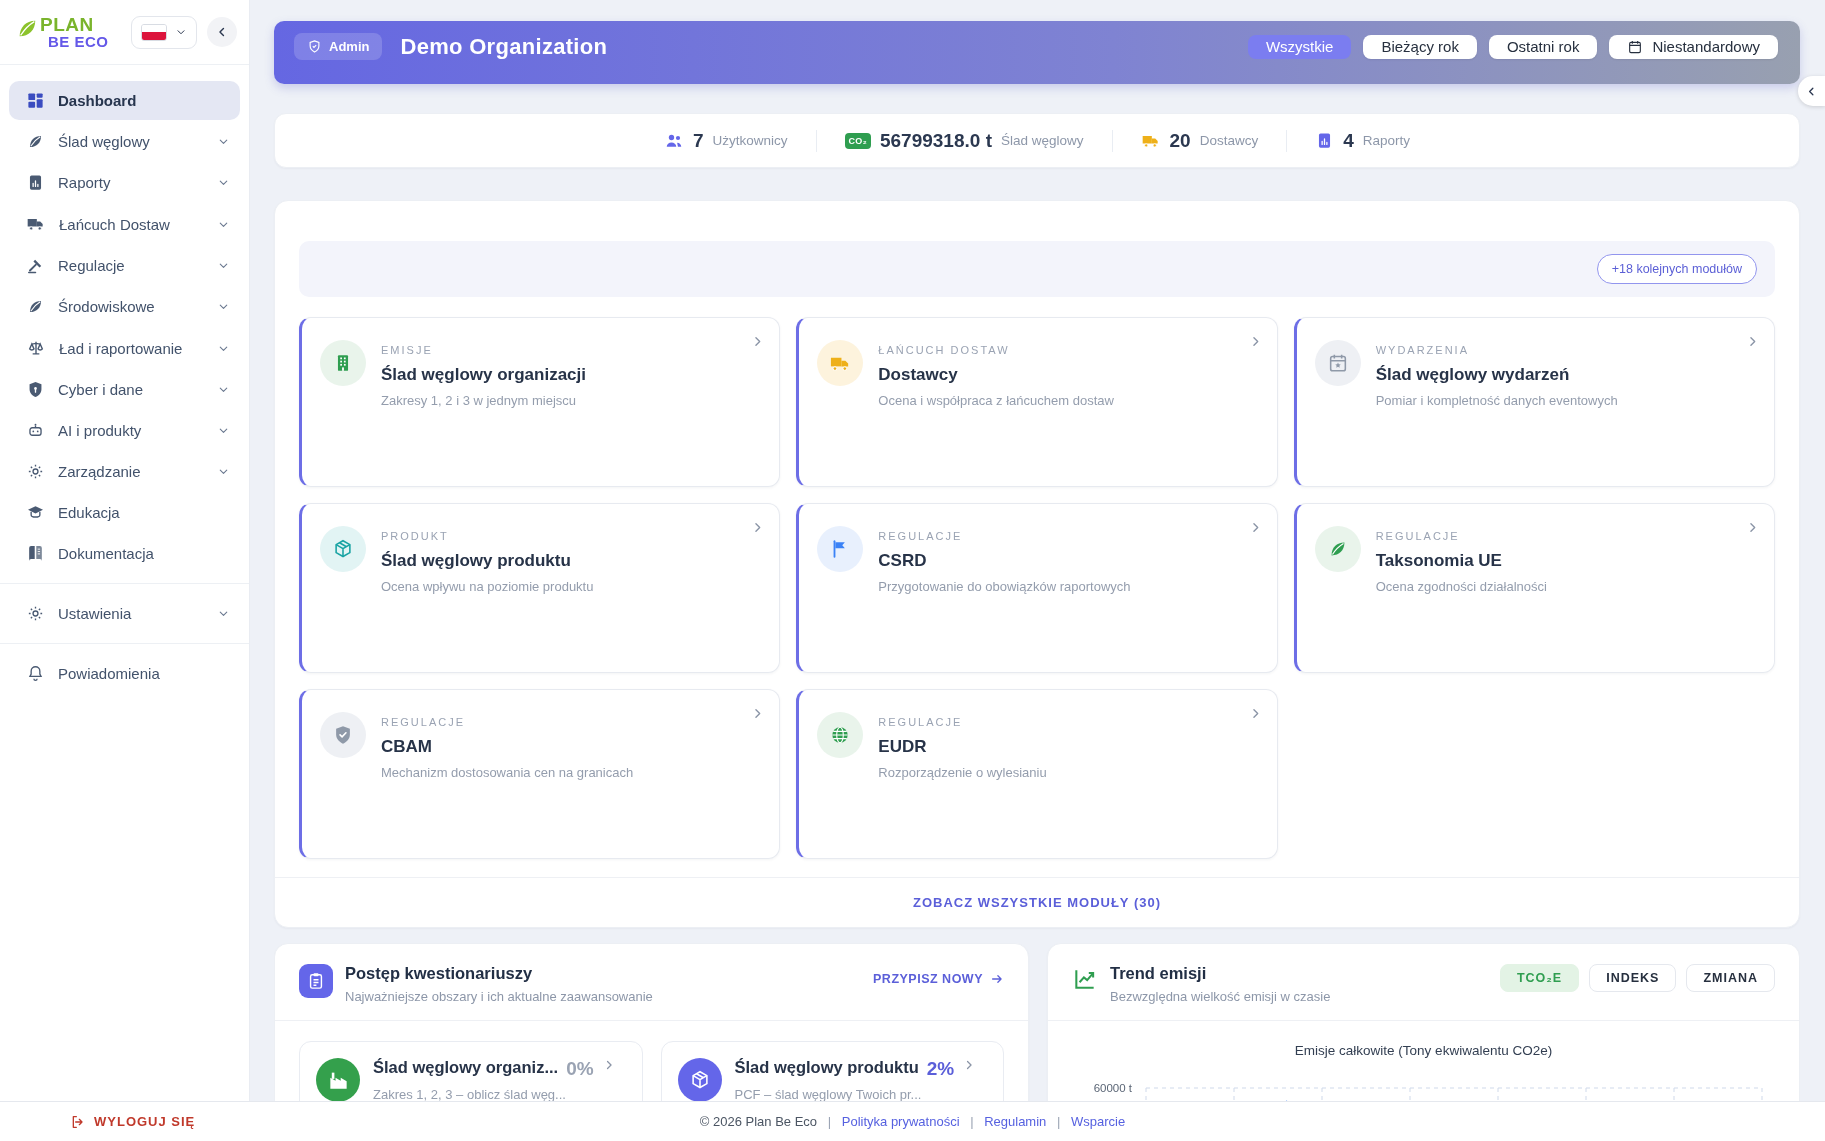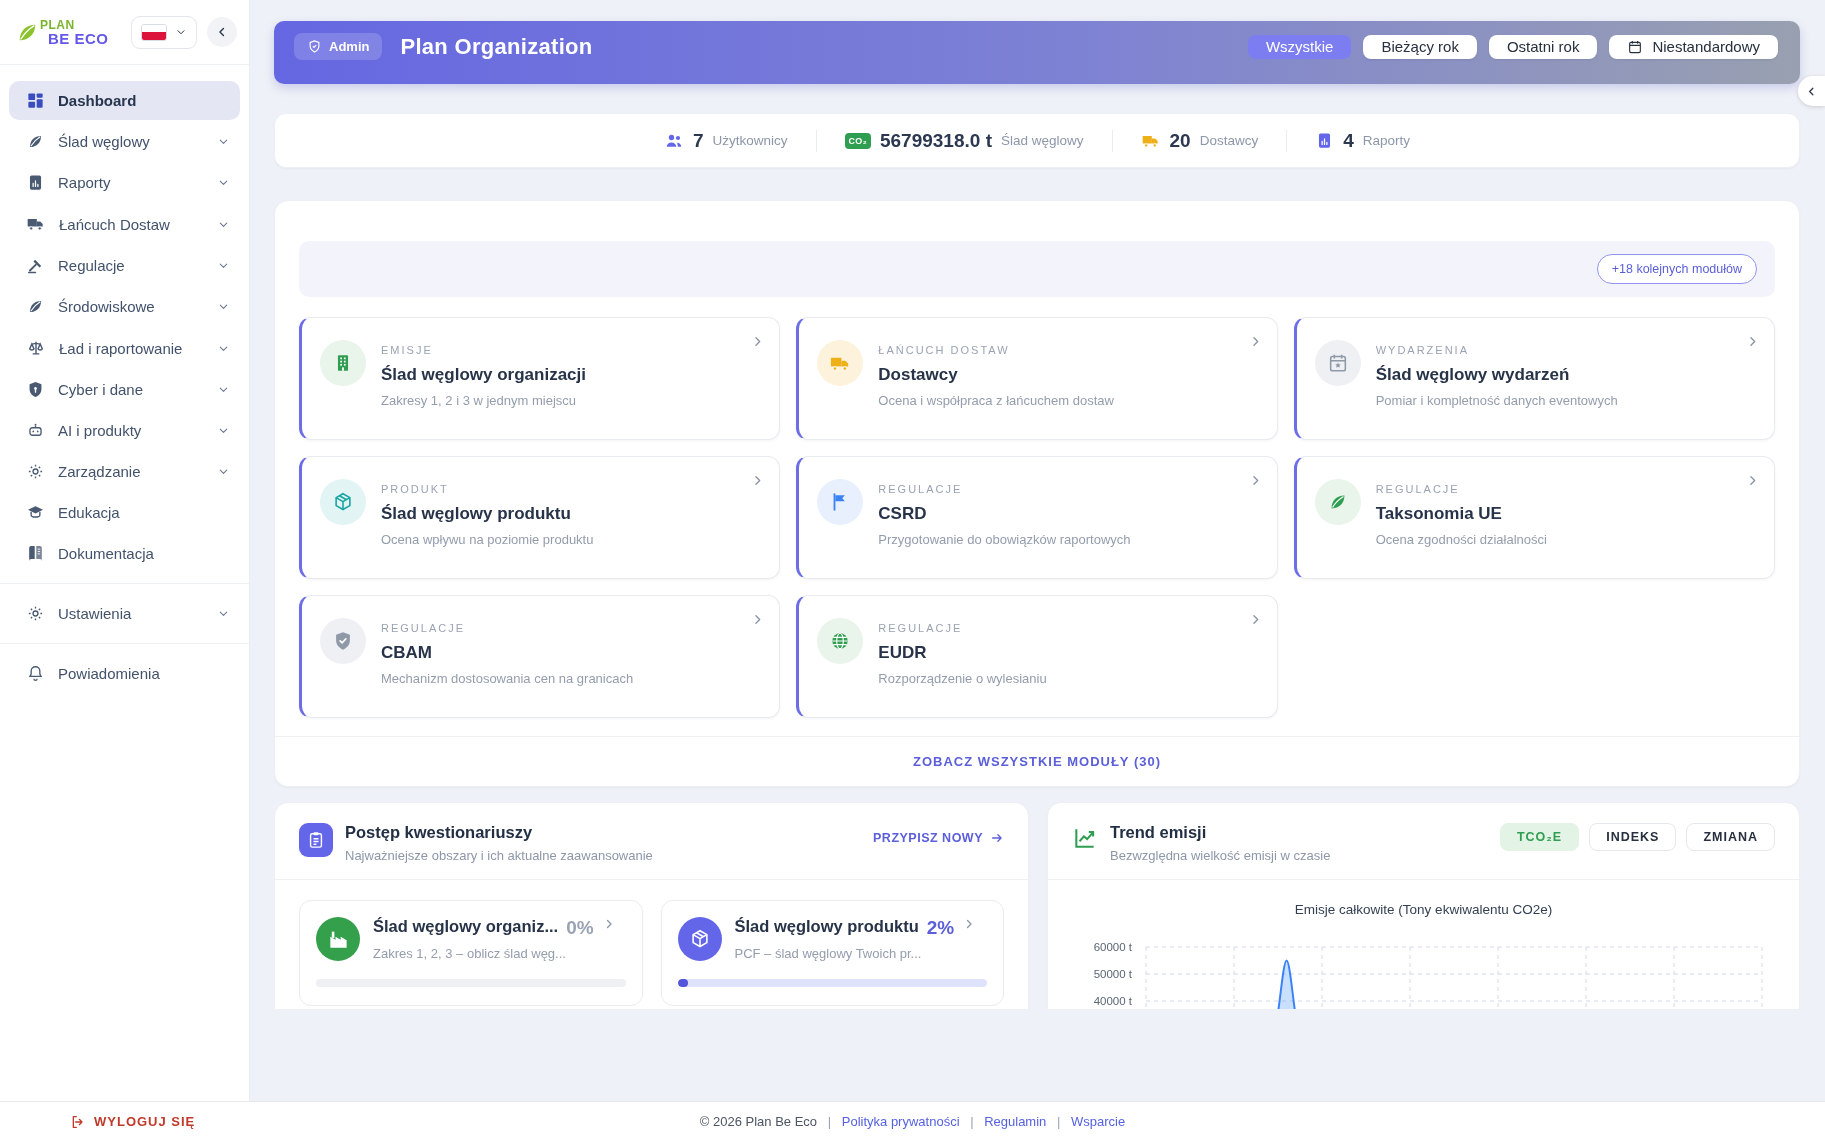--- a/index.html
+++ b/index.html
@@ -6,21 +6,21 @@
   html,body { width:1825px; height:1141px; overflow:hidden; background:#eef1f7;
     font-family:"Liberation Sans","DejaVu Sans",sans-serif; color:#2c3850; }
   svg.ic { display:block; }
 
   
   .sidebar { position:absolute; left:0; top:0; width:250px; height:1101px; background:#fff;
     border-right:1px solid #e9ecf2; z-index:3; }
   .side-head { display:flex; align-items:center; gap:10px; padding:12px 12px 12px 16px; height:64px; }
   .logo { display:flex; align-items:flex-start; gap:2px; flex:1; cursor:pointer; }
   .logo-txt { line-height:1; font-weight:bold; }
-  .logo-l1 { color:#7ab42c; font-size:12px; letter-spacing:.5px; }
+  .logo-l1 { color:#7ab42c; font-size:19px; letter-spacing:.5px; }
   .logo-l2 { color:#6458e8; font-size:15px; letter-spacing:.5px; margin-left:8px; }
   .lang-box { display:flex; align-items:center; gap:8px; border:1px solid #e3e6ec; border-radius:9px;
     padding:7px 9px; background:#fff; cursor:pointer; }
   .flag { width:26px; height:17px; border-radius:3px; overflow:hidden; border:1px solid #d8dce3; }
   .flag .w { height:50%; background:#fff; } .flag .r { height:50%; background:#dc143c; }
   .collapse-btn { width:30px; height:30px; border-radius:50%; background:#f2f3f6; border:none;
     display:flex; align-items:center; justify-content:center; cursor:pointer; color:#2c3850; }
   .side-sep { height:1px; background:#edf0f4; margin:0; }
   .menu { padding:14px 0 0 0; }
   .mi { display:flex; align-items:center; gap:13px; margin:2px 9px; padding:10px 10px 10px 17px;
@@ -68,21 +68,21 @@
   .puzzle-wrap { color:#6d6ee6; margin:3px 12px 0 2px; }
   .badge-active { margin-left:auto; background:#e9ebfc; color:#5b5fd6; font-size:12.5px; font-weight:500;
     border-radius:14px; padding:6px 13px; }
   .esg-banner { margin-top:18px; background:#f3f4fb; border-radius:10px; padding:13px 18px;
     display:flex; align-items:center; }
   .esg-banner .lbl { font-size:12.5px; color:#8d97a9; margin-bottom:6px; }
   .esg-banner .txt { font-size:14.5px; color:#2b3850; }
   .badge-more { margin-left:auto; flex:0 0 auto; border:1px solid #9295ee; color:#5b5fd6; background:#fff;
     font-size:12.5px; border-radius:15px; padding:7px 14px; cursor:pointer; font-family:inherit; }
   .mod-grid { margin-top:20px; display:grid; grid-template-columns:repeat(3,1fr); gap:16px; }
-  .mcard { position:relative; height:123px; background:#fff; border:1px solid #e7eaf0;
+  .mcard { position:relative; height:170px; background:#fff; border:1px solid #e7eaf0;
     border-left:3px solid #6d6ee6; border-radius:12px; padding:20px 20px 0 18px;
     box-shadow:0 1px 3px rgba(20,30,60,.05); display:flex; gap:15px; cursor:pointer; }
   .mcircle { width:46px; height:46px; border-radius:50%; flex:0 0 auto; display:flex;
     align-items:center; justify-content:center; margin-top:2px; }
   .mcat { font-size:11px; letter-spacing:2px; color:#9aa3b3; font-weight:500; margin-top:6px; }
   .mttl { font-size:17px; font-weight:bold; color:#273348; margin-top:9px; }
   .msub { font-size:13px; color:#949dad; margin-top:8px; }
   .mchev { position:absolute; top:16px; right:14px; color:#8a94a6; }
   .tint-green  { background:#e9f4eb; color:#2f9e50; }
   .tint-yellow { background:#fdf3dd; color:#eeb019; }
@@ -445,21 +445,21 @@
 
 <main class="main">
 
   <div class="topbar">
     <div class="admin-badge">
       <svg class="ic" width="15" height="15" color="#fff">
           <use href="#i-shield-admin"></use>
         </svg>
       <span>Admin</span>
     </div>
-    <div class="org-title">Plan Organization</div>
+    <div class="org-title">Demo Organization</div>
     <div class="range-btns">
       <button class="rbtn sel">Wszystkie</button>
       <button class="rbtn">Bieżący rok</button>
       <button class="rbtn">Ostatni rok</button>
       <button class="rbtn">
         <svg class="ic" width="16" height="16" color="#27303f">
             <use href="#i-calendar"></use>
           </svg>
         <span>Niestandardowy</span>
       </button>

